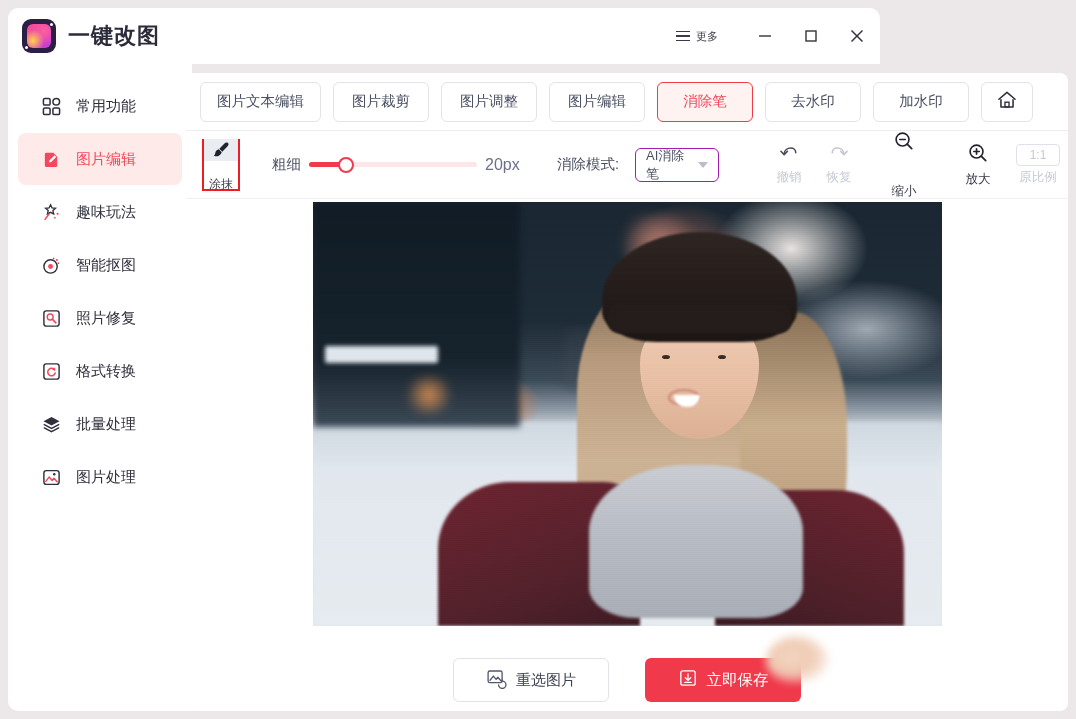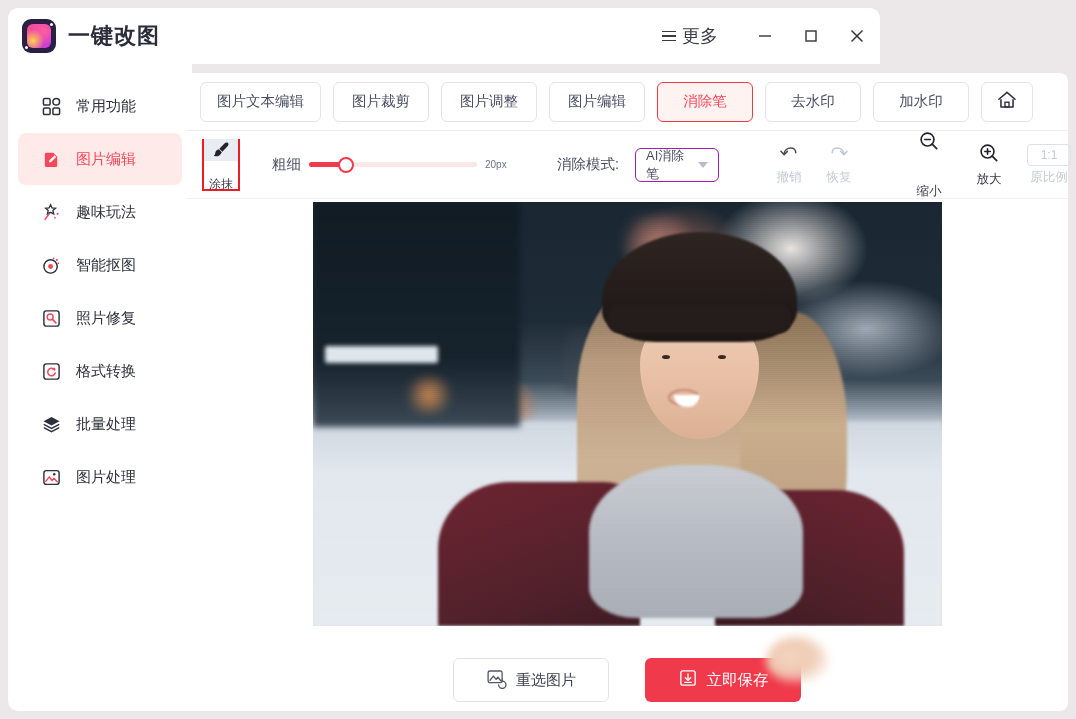--- a/index.html
+++ b/index.html
@@ -57,21 +57,21 @@
     letter-spacing: 1px;
   }
   #titlebar-right {
     margin-left: auto;
     display: flex;
     align-items: center;
     height: 100%;
   }
   .more-btn {
     display: flex; align-items: center; gap: 6px;
-    color: #3a3a4a; font-size: 18px;
+    color: #3a3a4a; font-size: 11px;
     padding: 6px 10px; cursor: pointer;
     margin-right: 14px;
   }
   .more-btn .hamburger {
     display: inline-flex; flex-direction: column; justify-content: center;
     gap: 3px; width: 14px;
   }
   .more-btn .hamburger i { display: block; height: 1.5px; background: #3a3a4a; width: 100%; }
   .win-btn {
     width: 46px; height: 56px;
@@ -207,21 +207,21 @@
     position: absolute;
     left: 22%;
     top: 50%;
     transform: translate(-50%, -50%);
     width: 16px; height: 16px;
     border-radius: 50%;
     border: 2.5px solid #ef3b4c;
     background: #fff;
     cursor: pointer;
   }
-  #slider-value { font-size: 10px; color: #6b7186; min-width: 40px; }
+  #slider-value { font-size: 16px; color: #6b7186; min-width: 40px; }
 
   .mode-select {
     margin-left: 16px;
     height: 34px;
     min-width: 84px;
     border: 1px solid #a21caf;
     border-radius: 6px;
     display: flex; align-items: center; gap: 8px;
     padding: 0 10px;
     font-size: 13px;
@@ -666,32 +666,32 @@
       <div class="icon-action disabled" style="margin-left:10px;">
         <span>
           <svg width="22" height="18" viewBox="0 0 24 20">
             <path d="M17.5 11.5 C17.5 6.5 13.5 4.5 10 4.5 C6.8 4.5 4.5 6.6 4.5 9.6" fill="none" stroke="#c3c6d2" stroke-width="1.7" stroke-linecap="round"></path>
             <path d="M13.8 8 L17.4 11.8 L21 8.2" fill="none" stroke="#c3c6d2" stroke-width="1.7" stroke-linecap="round" stroke-linejoin="round"></path>
           </svg>
         </span>
         <span class="ia-label">恢复</span>
       </div>
 
-      <div class="icon-action" style="margin-left:50px;gap:27px;">
+      <div class="icon-action" style="margin-left:25px;gap:27px;">
         <span>
           <svg width="22" height="22" viewBox="0 0 24 24">
             <circle cx="10.4" cy="10.4" r="7" fill="none" stroke="#23232f" stroke-width="1.8"></circle>
             <line x1="7.4" y1="10.4" x2="13.4" y2="10.4" stroke="#23232f" stroke-width="1.8" stroke-linecap="round"></line>
             <line x1="15.5" y1="15.5" x2="20.4" y2="20.4" stroke="#23232f" stroke-width="1.9" stroke-linecap="round"></line>
           </svg>
         </span>
         <span class="ia-label">缩小</span>
       </div>
 
-      <div class="icon-action" style="margin-left:20px;">
+      <div class="icon-action" style="margin-left:34px;">
         <span>
           <svg width="22" height="22" viewBox="0 0 24 24">
             <circle cx="10.4" cy="10.4" r="7" fill="none" stroke="#23232f" stroke-width="1.8"></circle>
             <line x1="7.4" y1="10.4" x2="13.4" y2="10.4" stroke="#23232f" stroke-width="1.8" stroke-linecap="round"></line>
             <line x1="10.4" y1="7.4" x2="10.4" y2="13.4" stroke="#23232f" stroke-width="1.8" stroke-linecap="round"></line>
             <line x1="15.5" y1="15.5" x2="20.4" y2="20.4" stroke="#23232f" stroke-width="1.9" stroke-linecap="round"></line>
           </svg>
         </span>
         <span class="ia-label">放大</span>
       </div>

